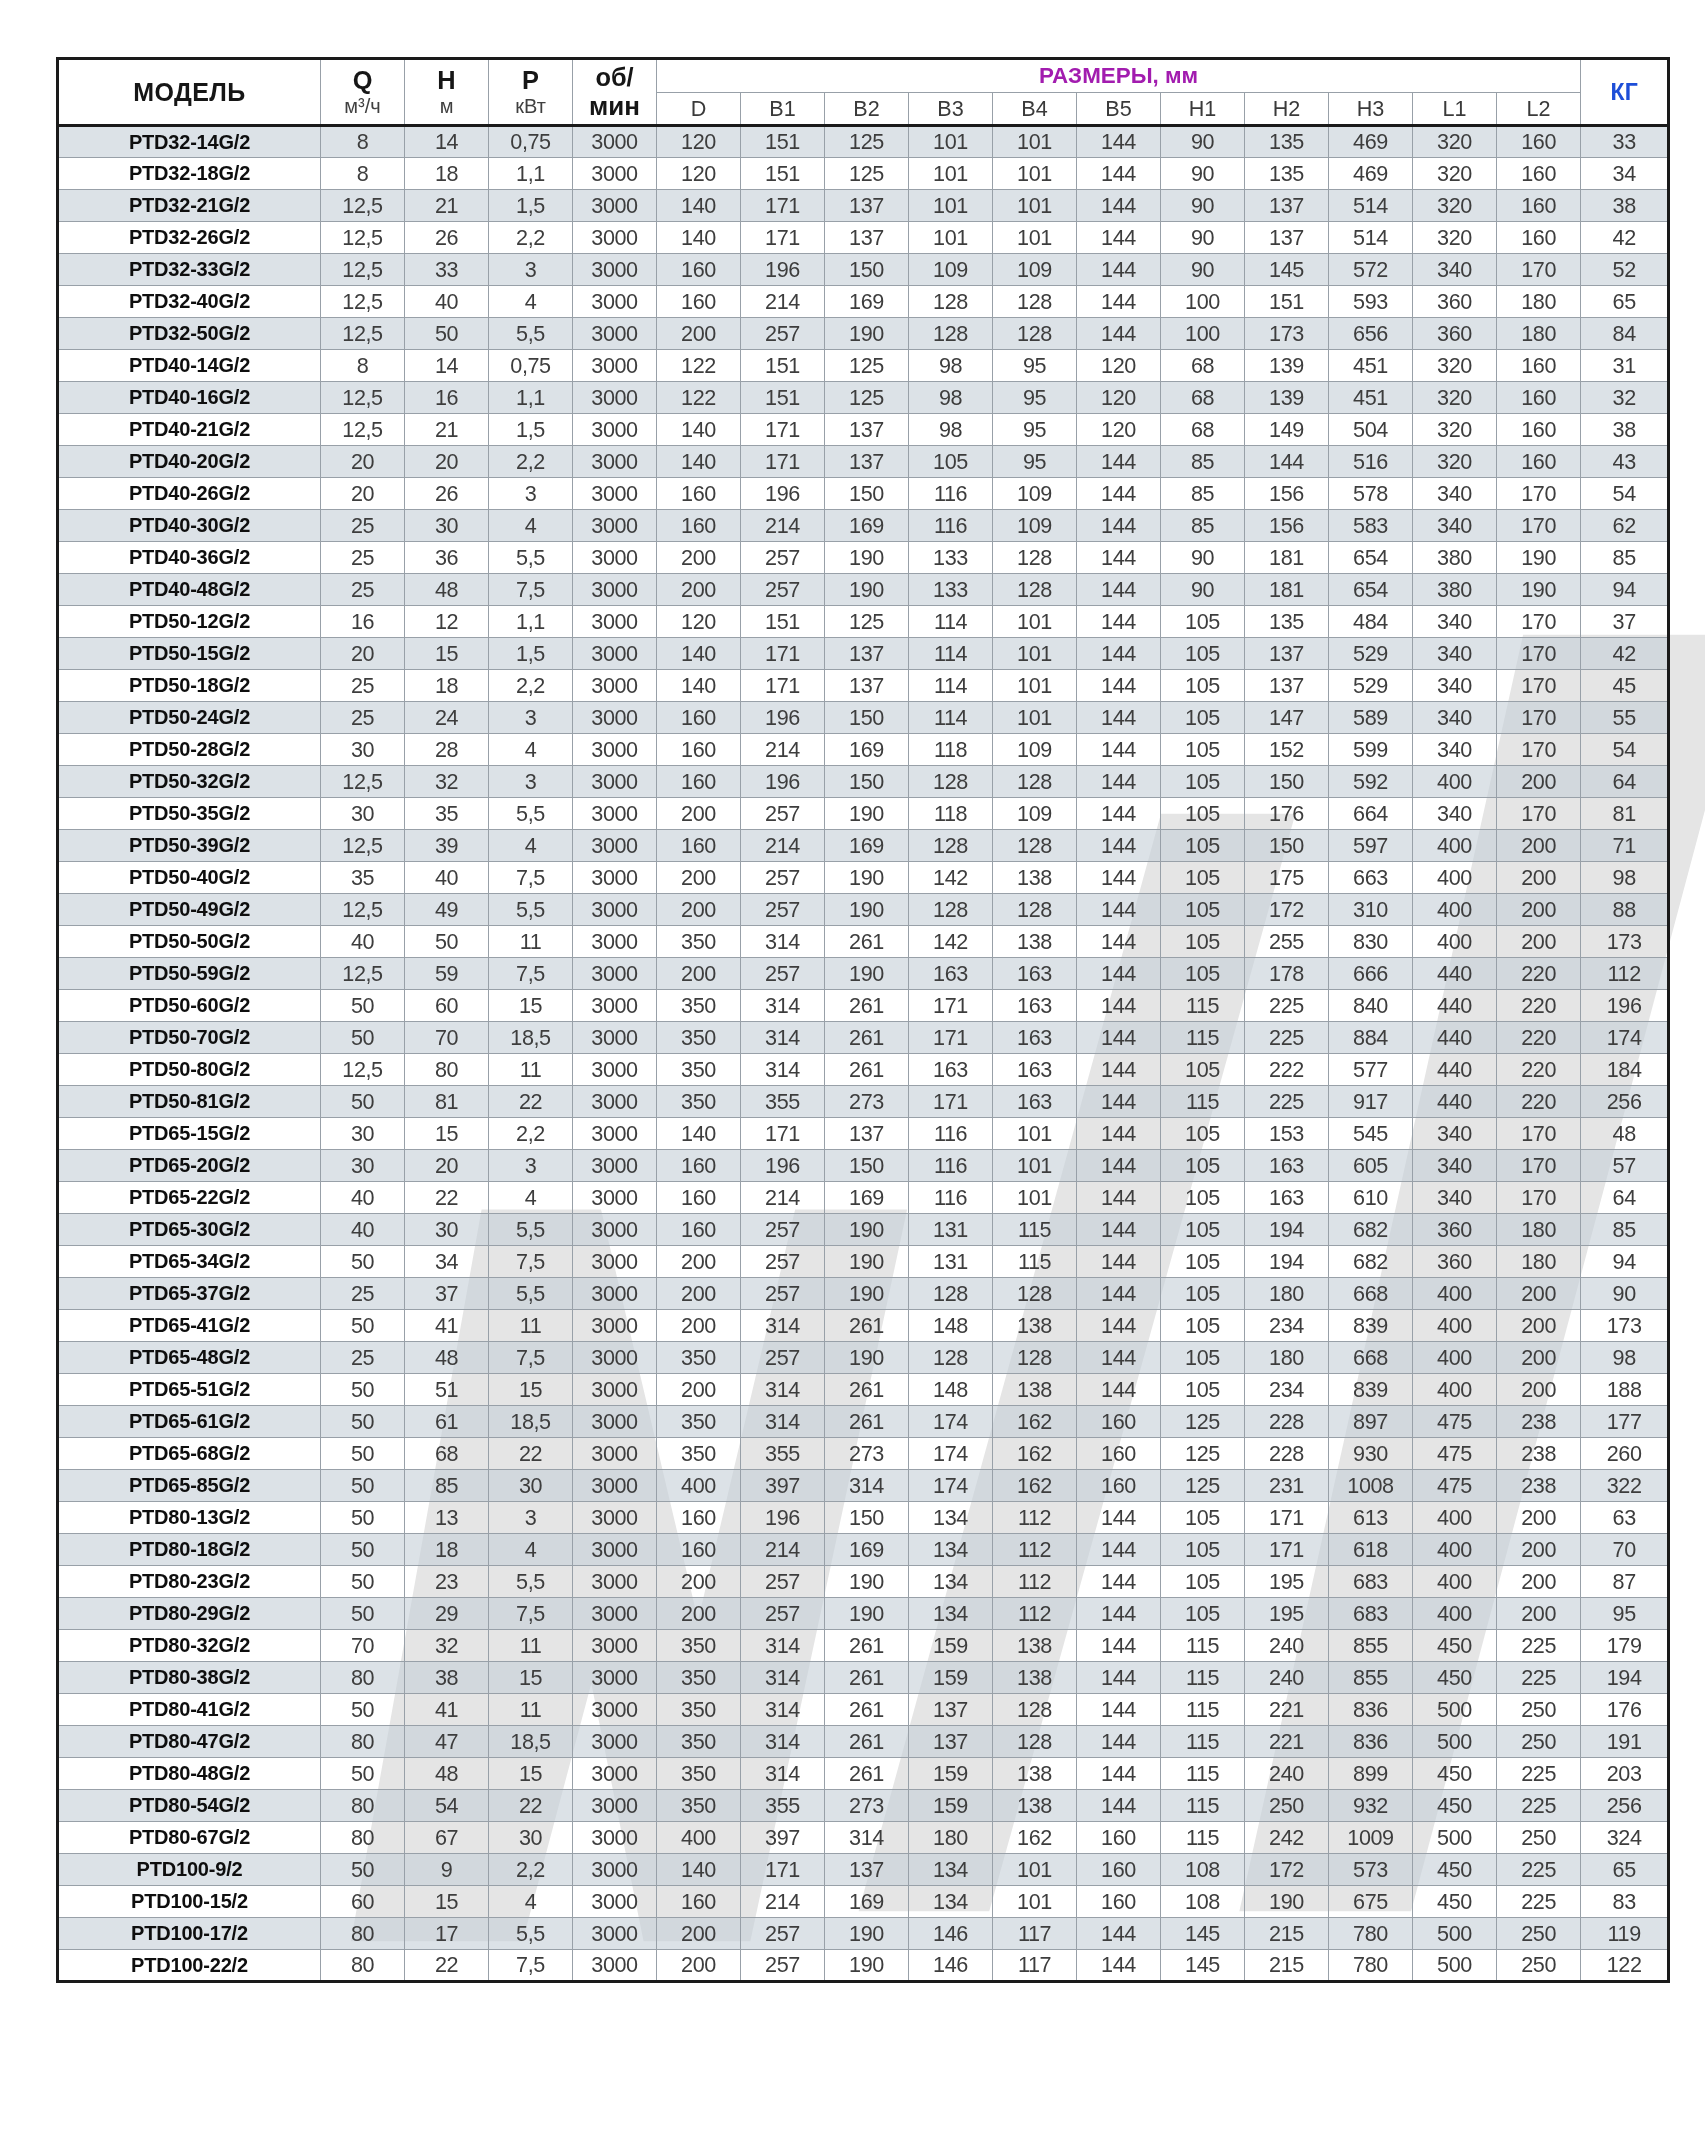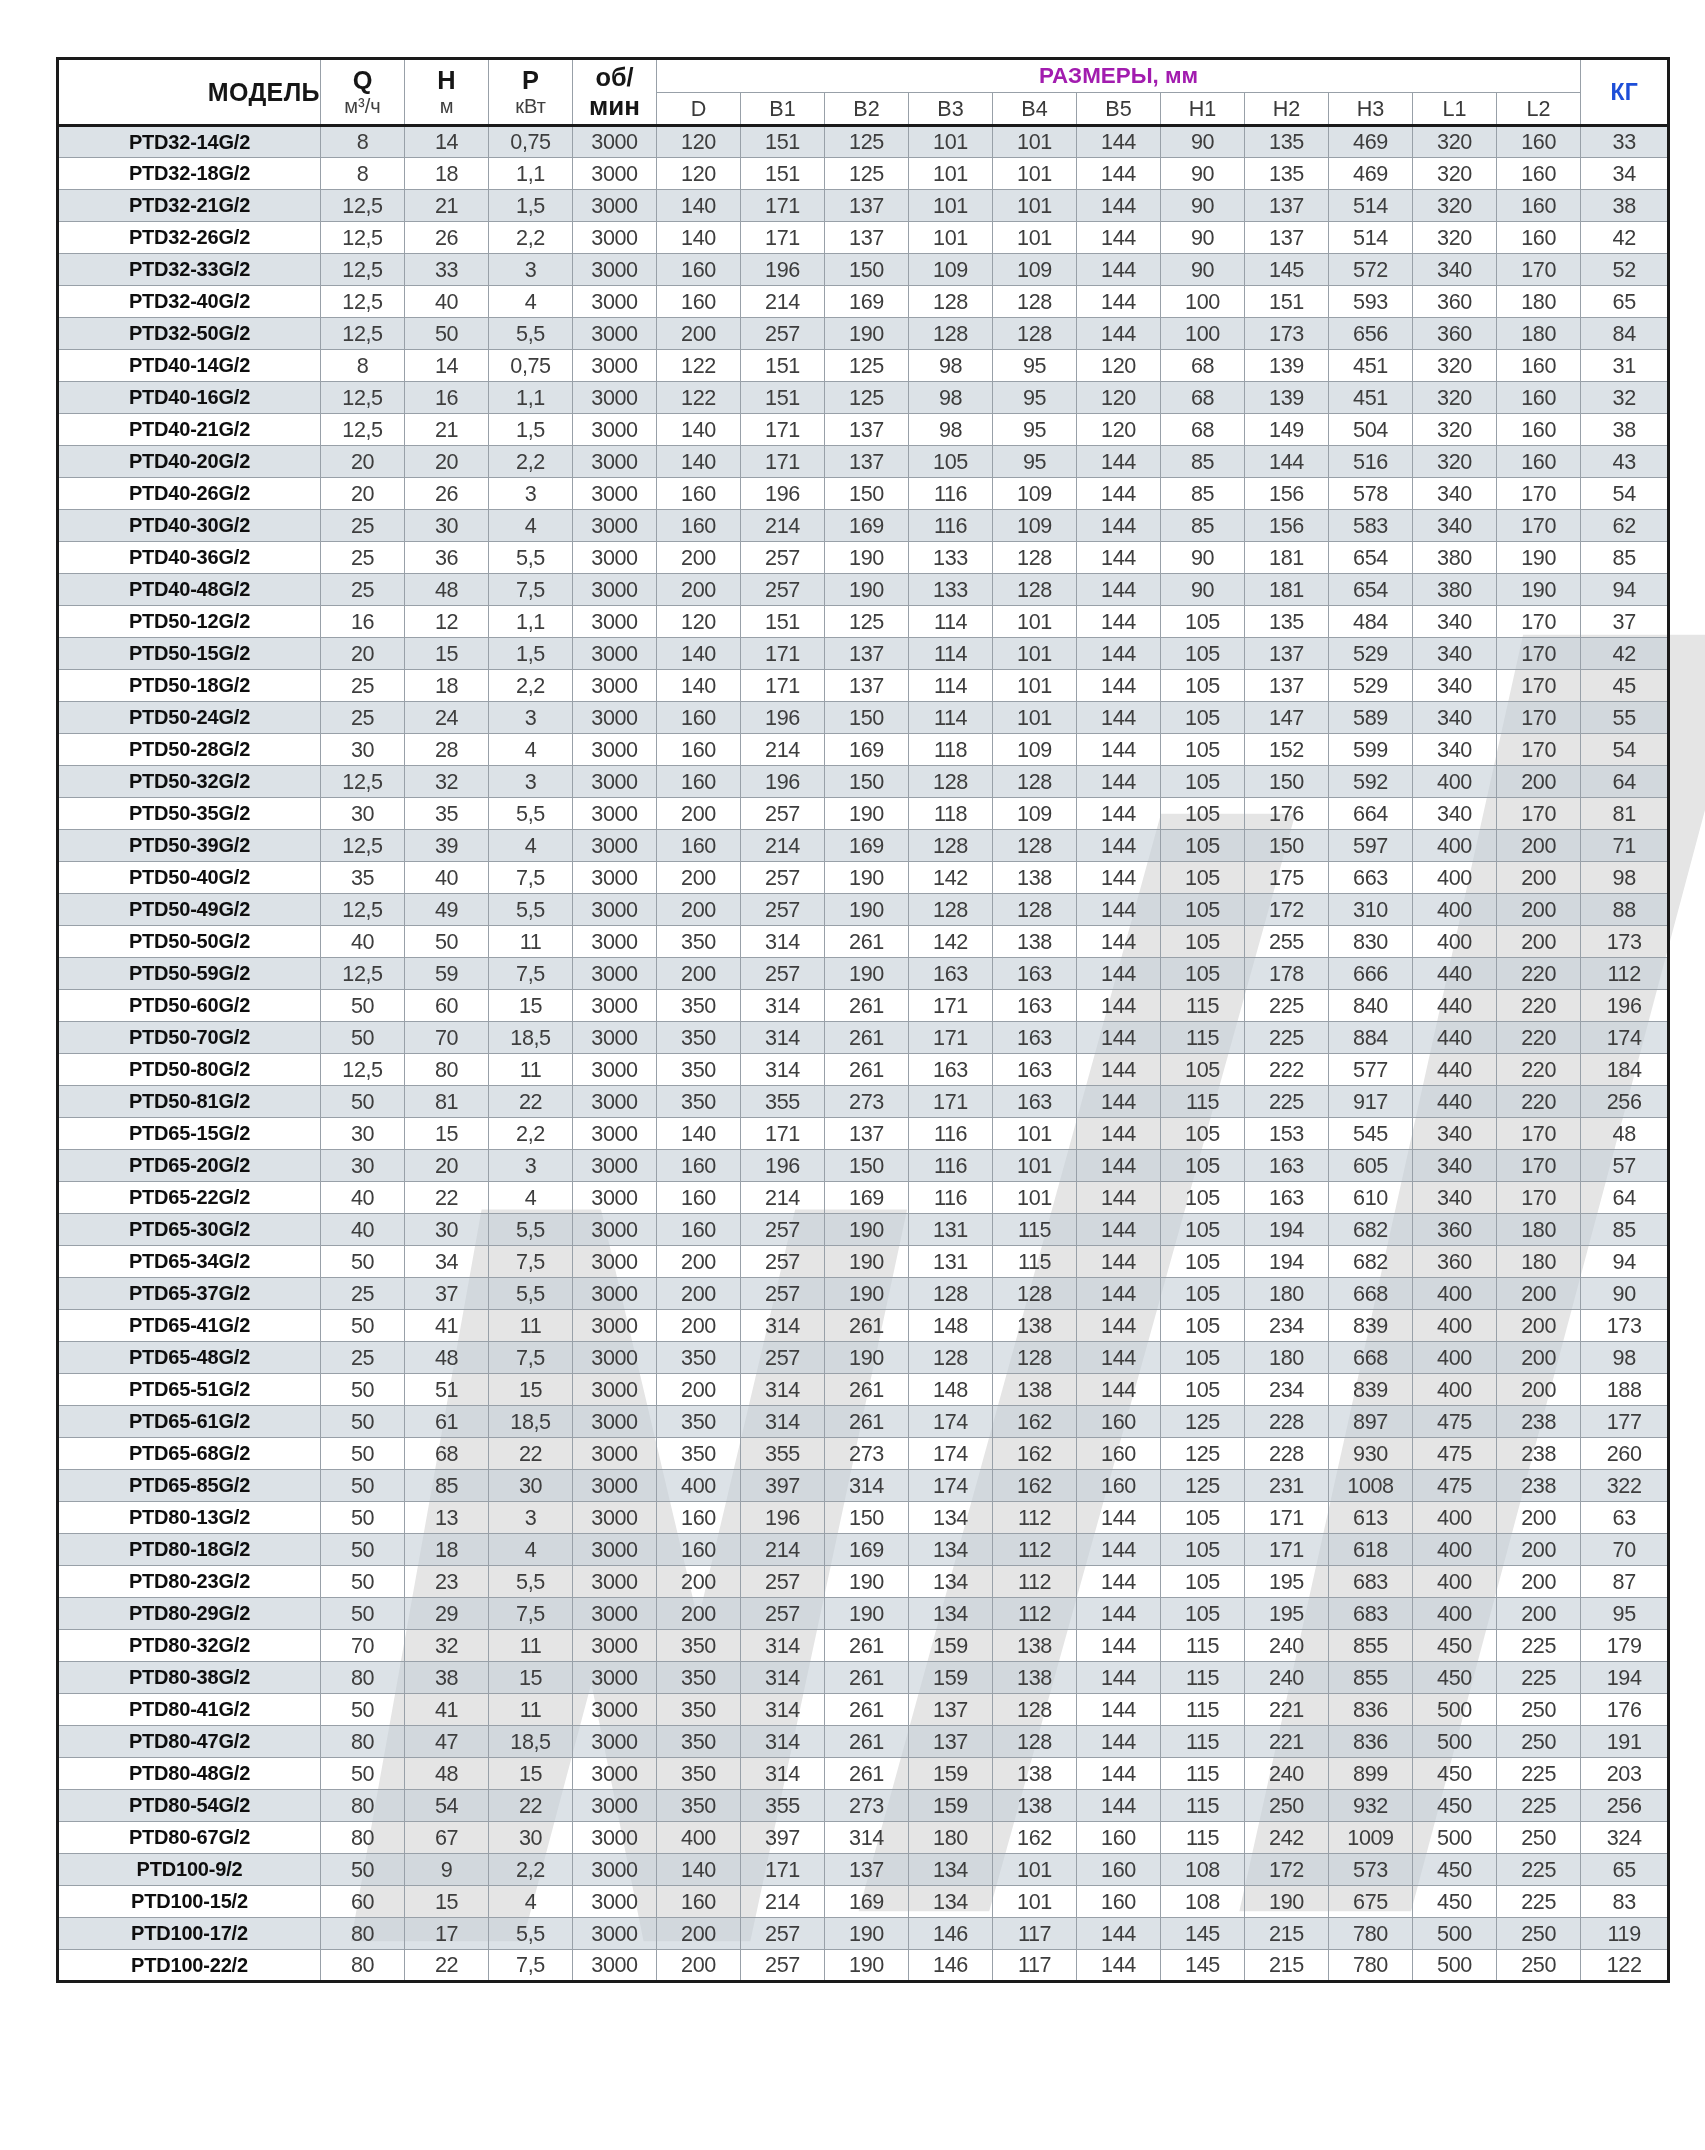--- a/index.html
+++ b/index.html
@@ -41,21 +41,21 @@
     white-space: nowrap;
   }
 
   
   thead th { background: #ffffff; }
   thead tr.main-head { height: 34px; }
   thead tr.sub-head  { height: 33px; }
 
   th.deep { border-bottom: 3.7px solid #1a1a1a; }   
 
-  .model-head { font-size: 25px; font-weight: bold; color: #161616; letter-spacing: 0.4px; text-align: right; }
+  .model-head { font-size: 25px; font-weight: bold; color: #161616; letter-spacing: 0.4px; }
 
   .stack { display: flex; flex-direction: column; align-items: center; justify-content: center; gap: 3px; }
   .stack .lab  { font-size: 25.4px; font-weight: bold; color: #161616; line-height: 1; }
   .stack .unit { font-size: 20px; font-weight: normal; color: #404040; line-height: 1; }
   .stack .unit-b { font-size: 26px; font-weight: bold; color: #161616; line-height: 1; }
 
   .sizes-head { font-size: 22.4px; font-weight: bold; color: #a21caf; }
   th.size-col { font-size: 21.6px; font-weight: normal; color: #3a3a3a; }
   .kg-head { font-size: 23px; font-weight: bold; color: #1d4ed8; }
 

